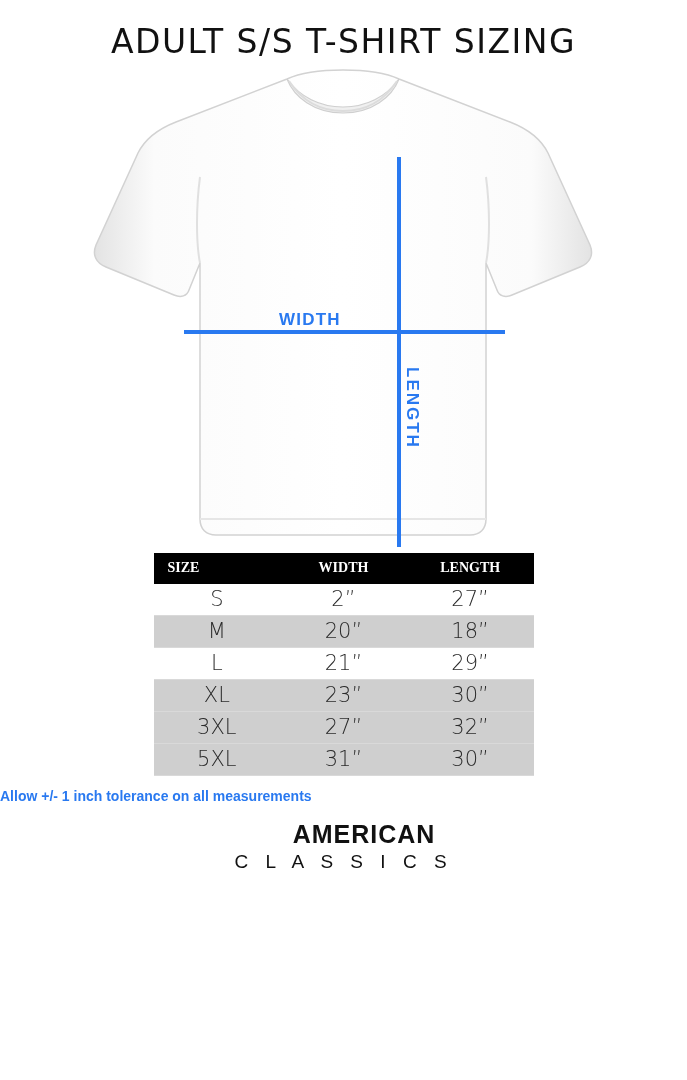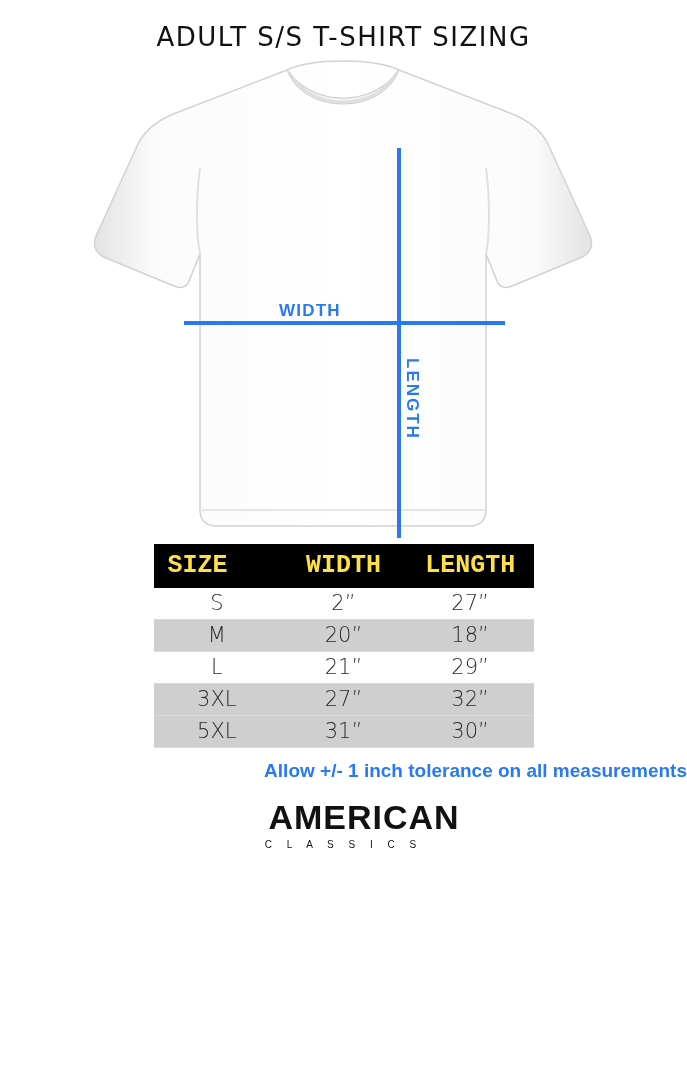--- a/index.html
+++ b/index.html
@@ -12,21 +12,21 @@
     height: 1080px;
     font-family: "Liberation Sans", sans-serif;
     color: #1a1a1a;
     position: relative;
     overflow: hidden;
   }
 
   
   .page-title {
     text-align: center;
-    font-size: 26px;
+    font-size: 33px;
     letter-spacing: 1.5px;
     font-weight: 400;
     color: #111111;
     margin: 22px 0 0 0;
     font-family: "DejaVu Sans", sans-serif;
   }
 
   
   .shirt-area {
     position: relative;
@@ -64,69 +64,69 @@
     width: 380px;
     margin: 6px auto 0 auto;
   }
   table.size-table {
     border-collapse: collapse;
     width: 100%;
     table-layout: fixed;
   }
   table.size-table th {
     background: #000000;
-    color: #fde047;
-    font-size: 25px;
+    color: #ffffff;
+    font-size: 14px;
     font-weight: bold;
     padding: 7px 0 8px 0;
     text-align: center;
-    font-family: Liberation Mono, monospace;
+    font-family: Liberation Serif, serif;
   }
   table.size-table th.col-size { text-align: left; padding-left: 14px; }
   table.size-table td {
     text-align: center;
     font-size: 21px;
     font-weight: 300;
     color: #2b2b2b;
     padding: 3px 0 4px 0;
     border-bottom: 1px solid #d9d9d9;
     font-family: "DejaVu Sans", sans-serif;
   }
   table.size-table tr.odd td {
     background: #ffffff;
   }
   table.size-table tr.even td {
     background: #cfcfcf;
   }
 
   
   .footnote {
-    text-align: right;
+    text-align: left;
     color: #2979f0;
-    font-size: 19px;
+    font-size: 14px;
     font-weight: bold;
     margin-top: 12px;
     font-family: "Liberation Sans", sans-serif;
   }
 
   
   .brand {
     text-align: center;
     margin-top: 16px;
   }
   .brand-name {
-    font-size: 34px;
+    font-size: 25px;
     font-weight: bold;
     letter-spacing: 1px;
     color: #111111;
     font-family: "Liberation Sans", sans-serif;
     margin-left: 41px;
   }
   .brand-sub {
-    font-size: 10px;
+    font-size: 19px;
     letter-spacing: 6px;
     color: #111111;
     margin-top: 2px;
     font-family: "Liberation Sans", sans-serif;
   }
 </style>
 </head>
 <body>
 
 <h1 class="page-title">ADULT S/S T-SHIRT SIZING</h1>
@@ -202,20 +202,25 @@
         <td>M</td>
         <td>20”</td>
         <td>18”</td>
       </tr>
       <tr class="odd">
         <td>L</td>
         <td>21”</td>
         <td>29”</td>
       </tr>
       <tr class="even">
+        <td>XL</td>
+        <td>23”</td>
+        <td>30”</td>
+      </tr>
+      <tr class="even">
         <td>3XL</td>
         <td>27”</td>
         <td>32”</td>
       </tr>
       <tr class="even">
         <td>5XL</td>
         <td>31”</td>
         <td>30”</td>
       </tr>
     </tbody>

